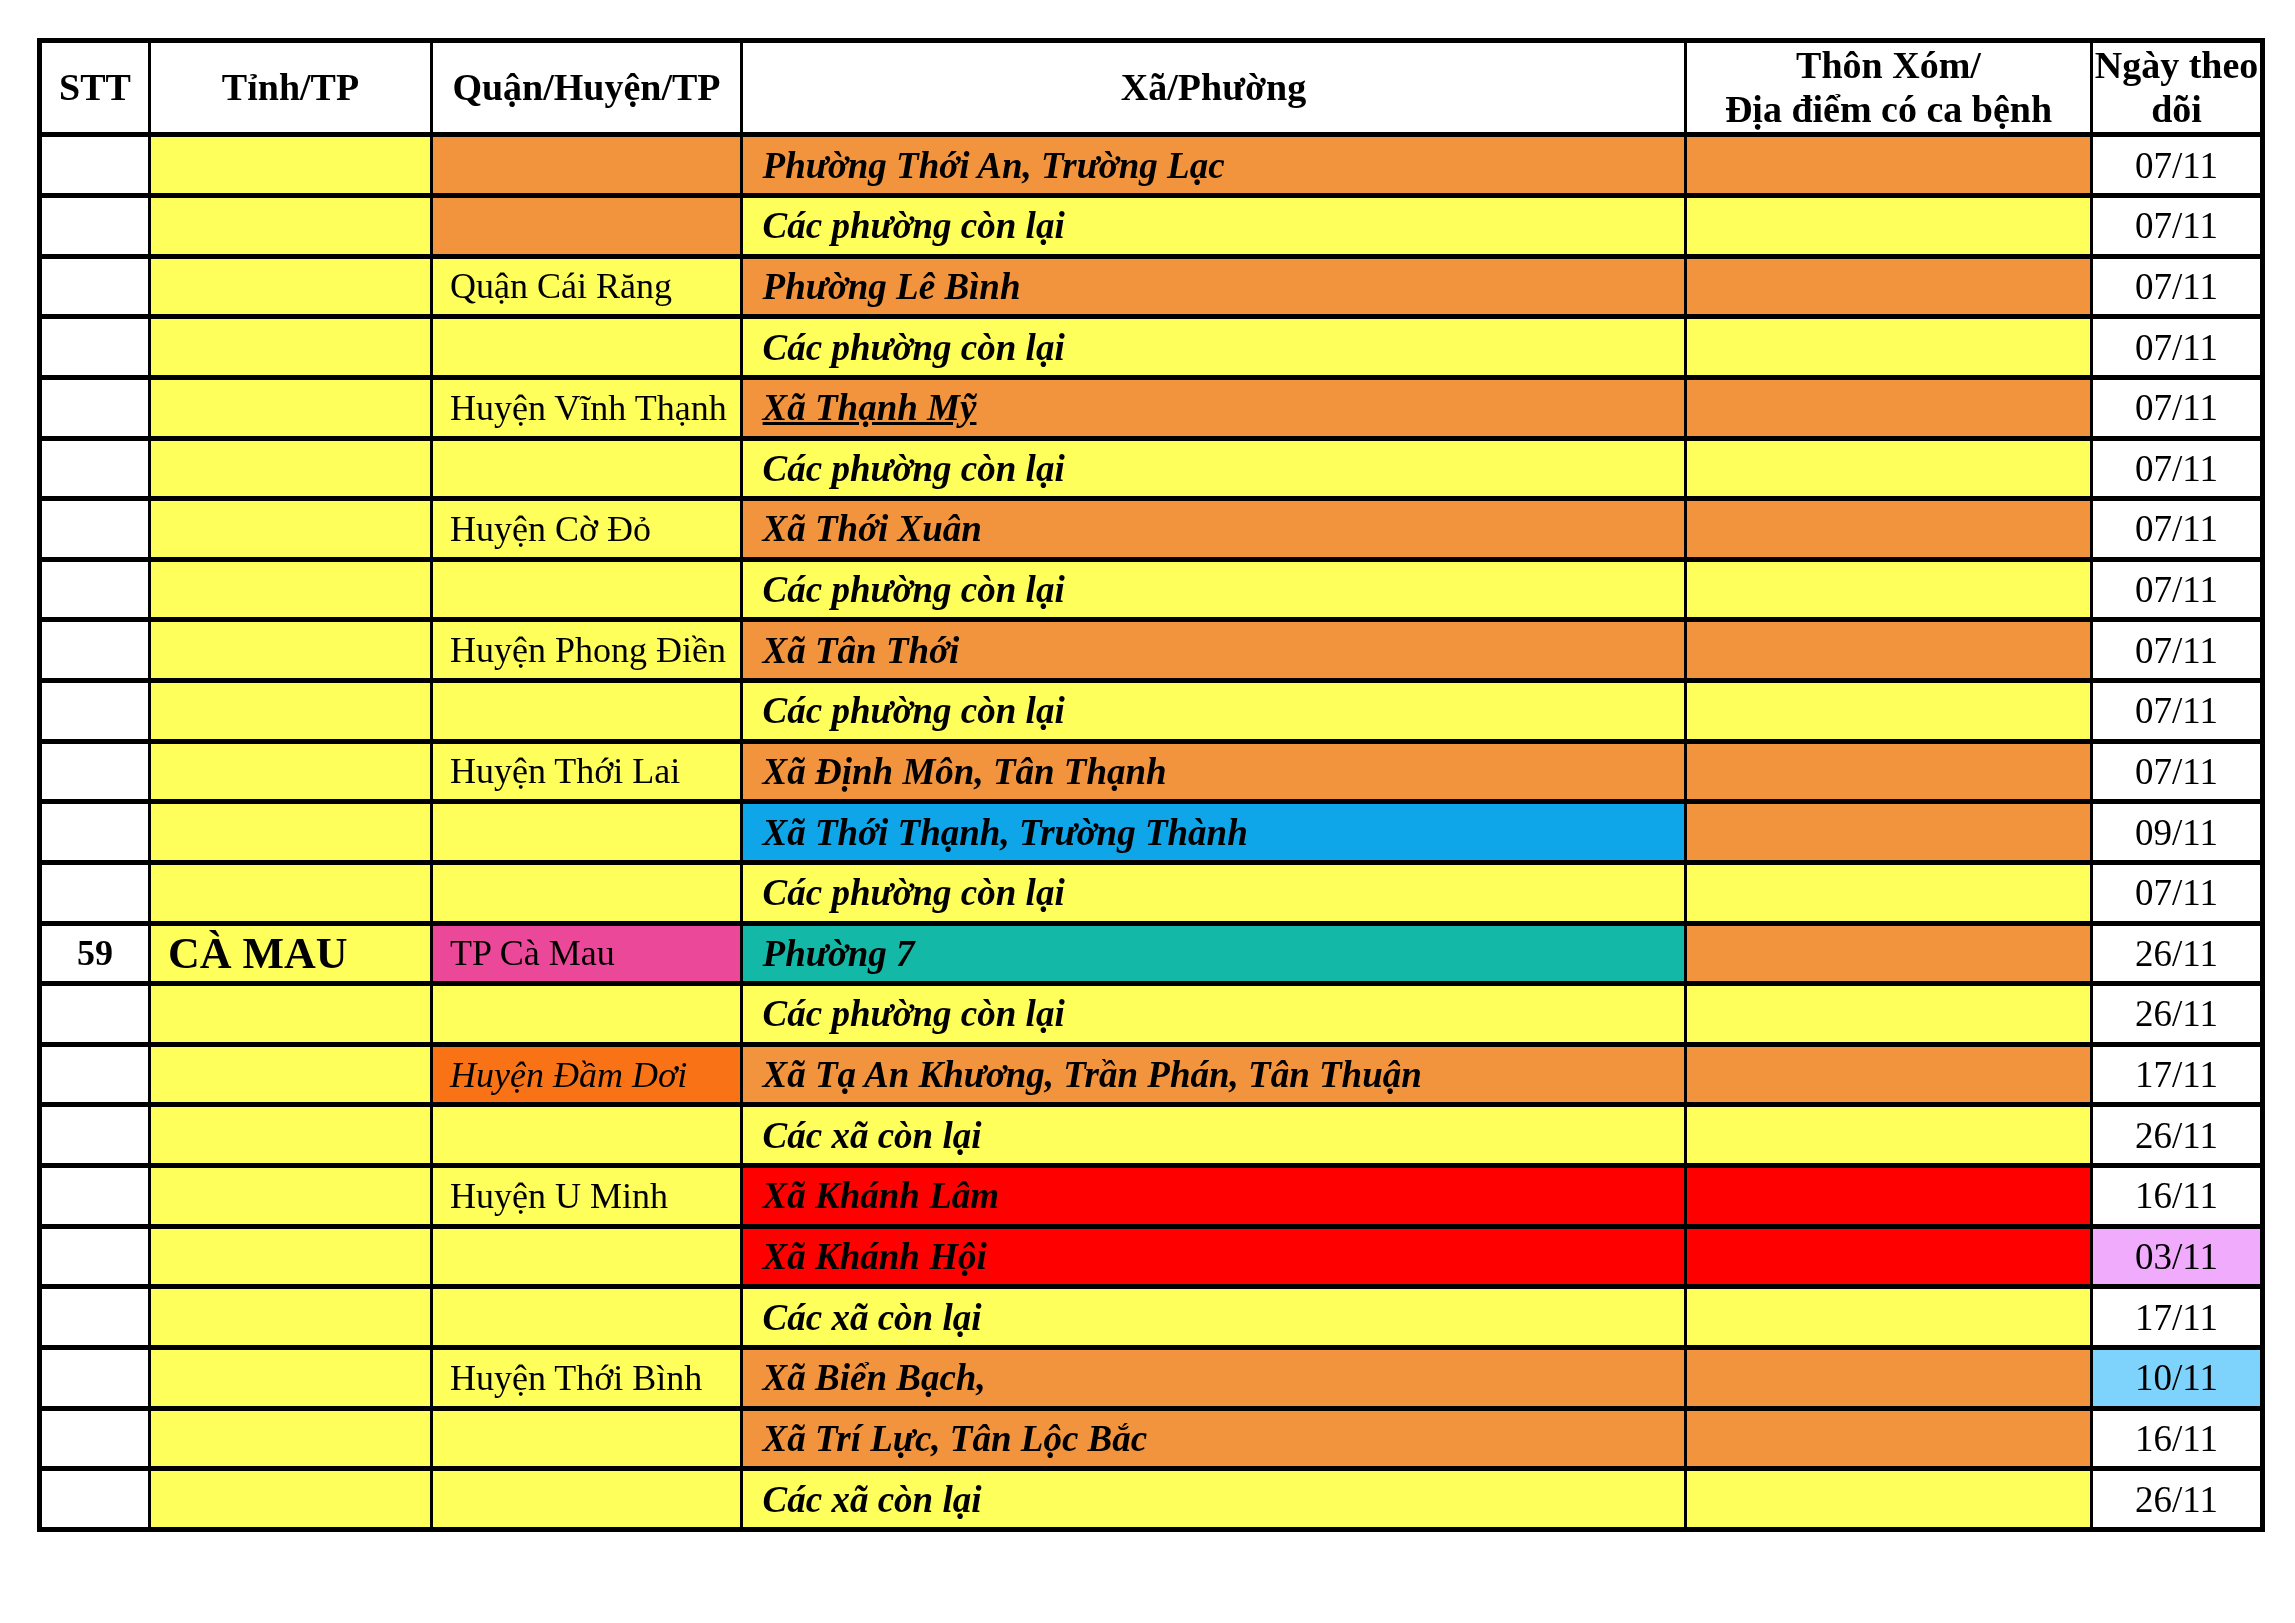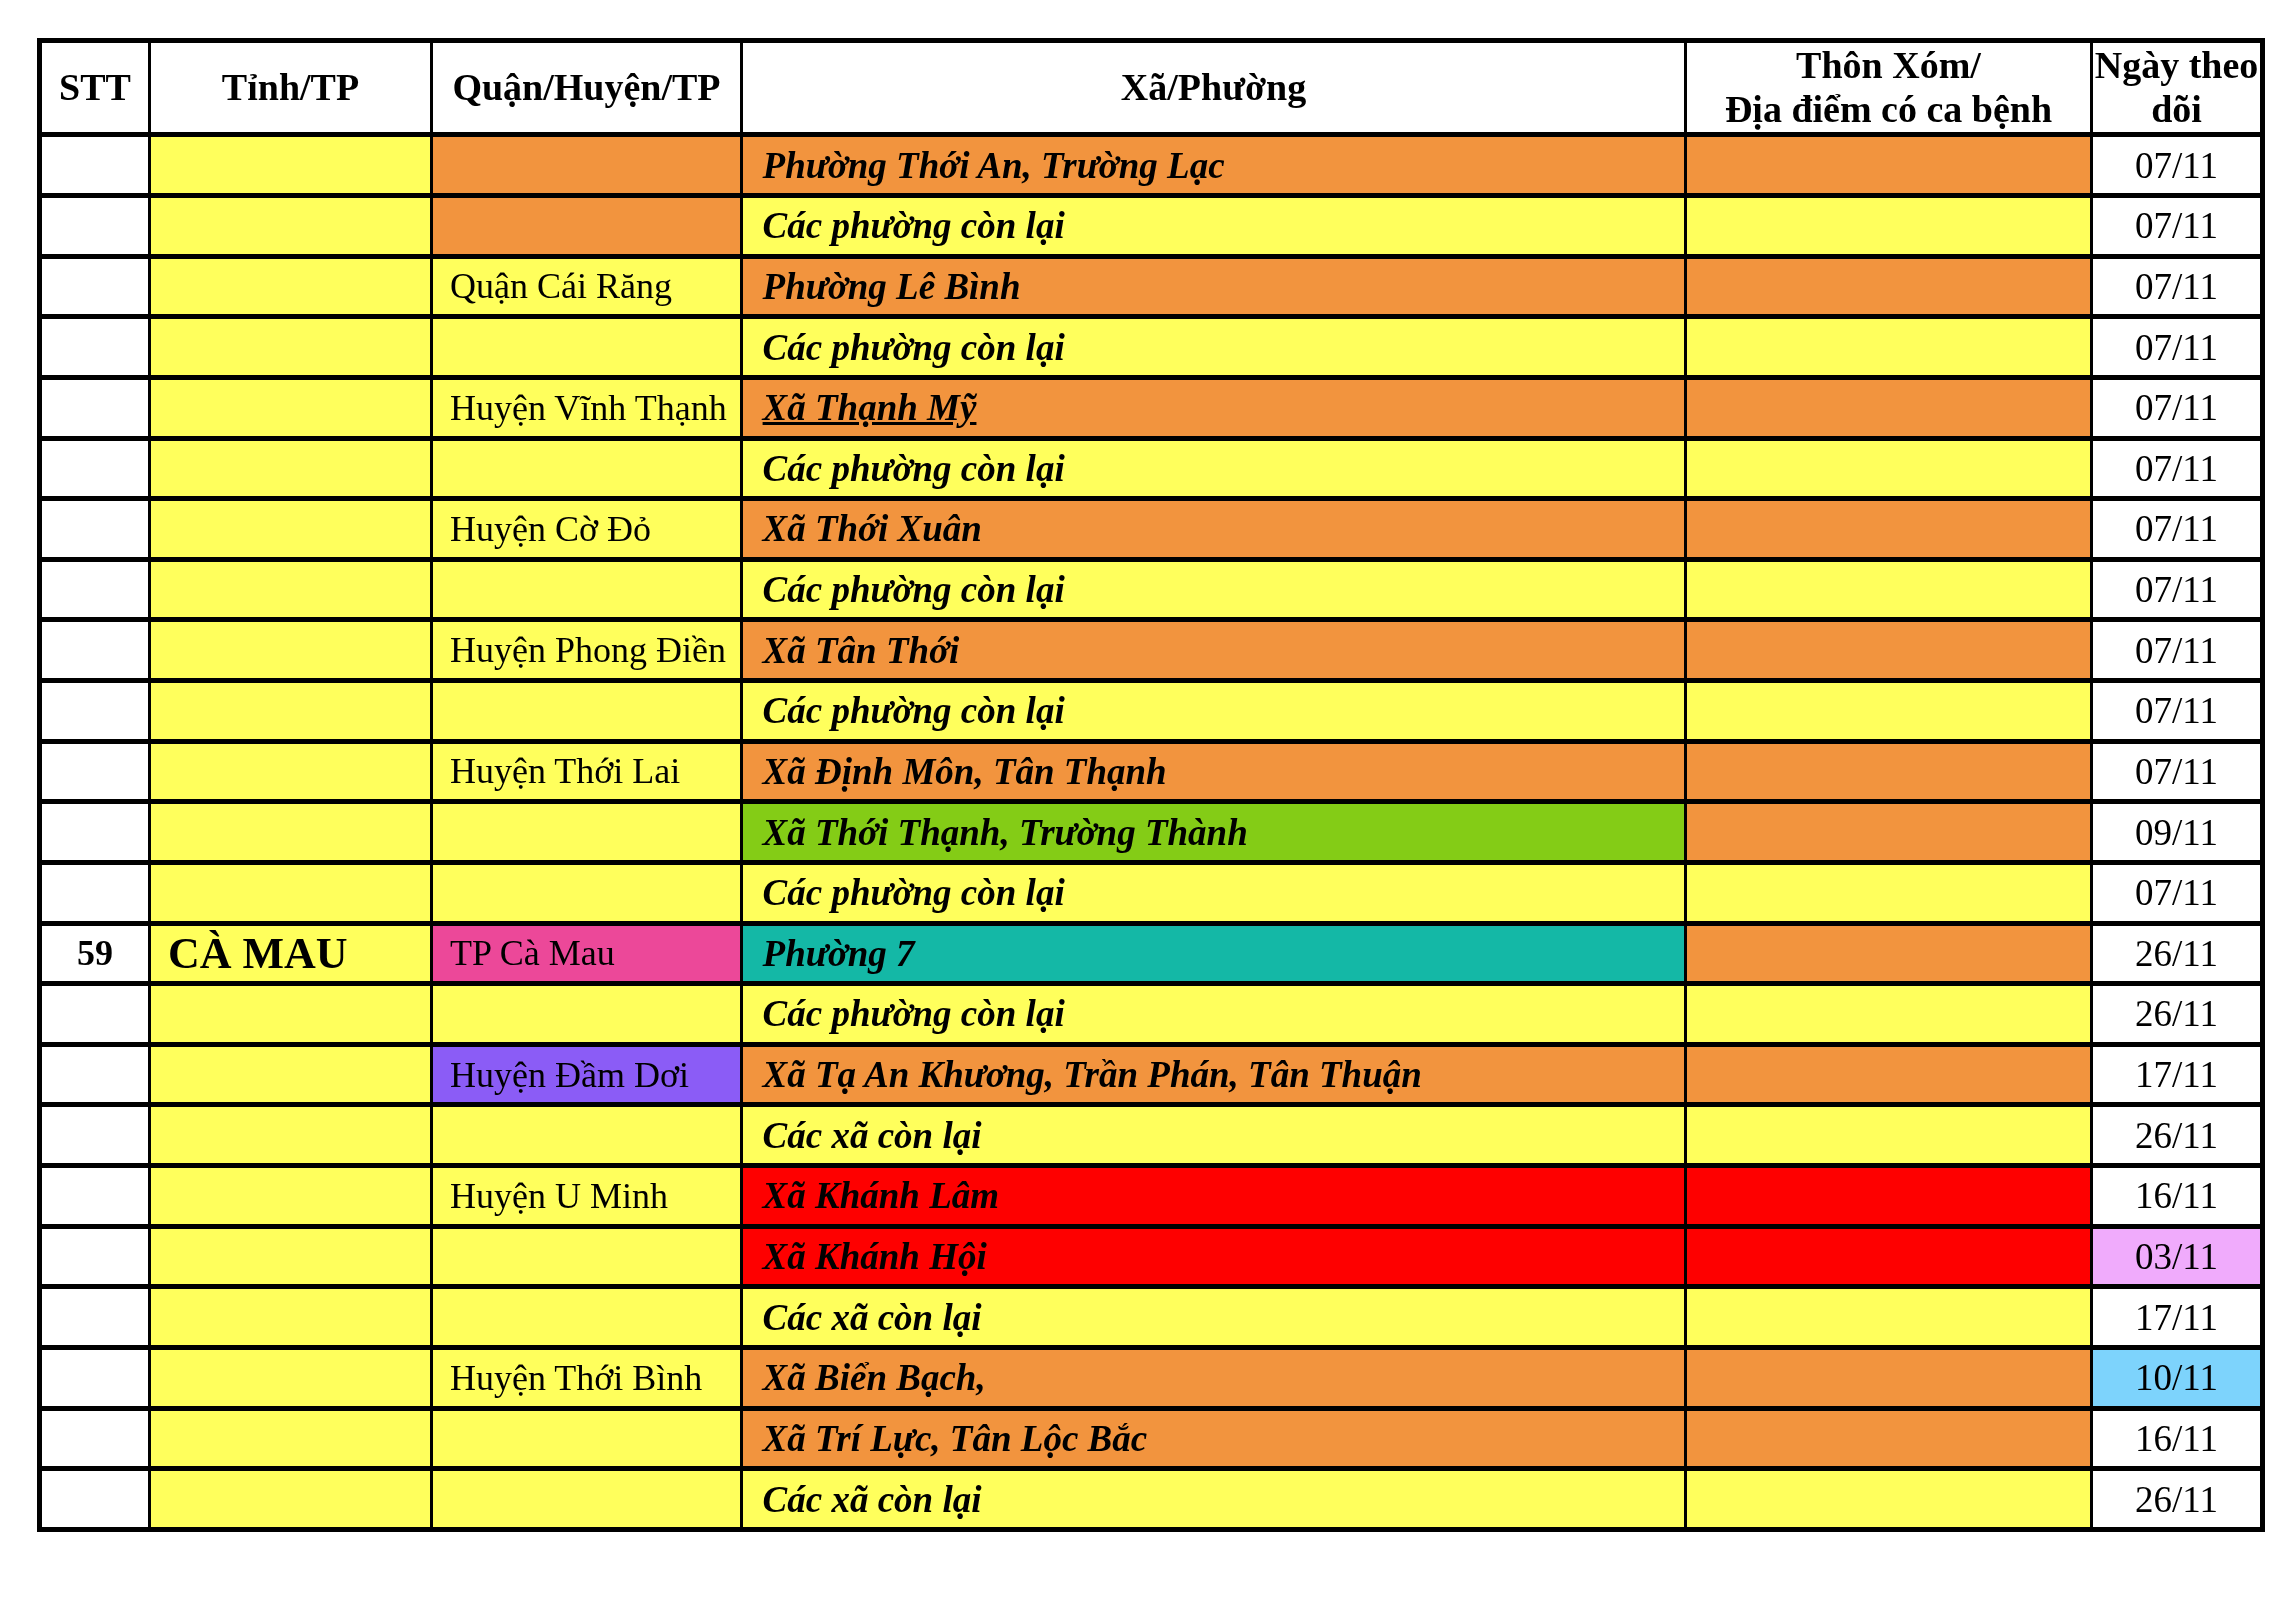--- a/index.html
+++ b/index.html
@@ -187,21 +187,21 @@
           <td class="cell-tinh" style="background: rgb(255, 255, 92);"></td>
           <td class="cell-quan" style="background: rgb(255, 255, 92);">Huyện Thới Lai</td>
           <td class="cell-xa" style="background: rgb(242, 148, 62);">Xã Định Môn, Tân Thạnh</td>
           <td class="cell-thon" style="background: rgb(242, 148, 62);"></td>
           <td class="cell-ngay" style="background: rgb(255, 255, 255);">07/11</td>
         </tr>
         <tr>
           <td class="cell-stt" style="background: rgb(255, 255, 255);"></td>
           <td class="cell-tinh" style="background: rgb(255, 255, 92);"></td>
           <td class="cell-quan" style="background: rgb(255, 255, 92);"></td>
-          <td class="cell-xa" style="background: #84cc16;">Xã Thới Thạnh, Trường Thành</td>
+          <td class="cell-xa" style="background: #0ea5e9;">Xã Thới Thạnh, Trường Thành</td>
           <td class="cell-thon" style="background: rgb(242, 148, 62);"></td>
           <td class="cell-ngay" style="background: rgb(255, 255, 255);">09/11</td>
         </tr>
         <tr>
           <td class="cell-stt" style="background: rgb(255, 255, 255);"></td>
           <td class="cell-tinh" style="background: rgb(255, 255, 92);"></td>
           <td class="cell-quan" style="background: rgb(255, 255, 92);"></td>
           <td class="cell-xa" style="background: rgb(255, 255, 92);">Các phường còn lại</td>
           <td class="cell-thon" style="background: rgb(255, 255, 92);"></td>
           <td class="cell-ngay" style="background: rgb(255, 255, 255);">07/11</td>
@@ -218,21 +218,21 @@
           <td class="cell-stt" style="background: rgb(255, 255, 255);"></td>
           <td class="cell-tinh" style="background: rgb(255, 255, 92);"></td>
           <td class="cell-quan" style="background: rgb(255, 255, 92);"></td>
           <td class="cell-xa" style="background: rgb(255, 255, 92);">Các phường còn lại</td>
           <td class="cell-thon" style="background: rgb(255, 255, 92);"></td>
           <td class="cell-ngay" style="background: rgb(255, 255, 255);">26/11</td>
         </tr>
         <tr>
           <td class="cell-stt" style="background: rgb(255, 255, 255);"></td>
           <td class="cell-tinh" style="background: rgb(255, 255, 92);"></td>
-          <td class="cell-quan" style="background: #8b5cf6;">Huyện Đầm Dơi</td>
+          <td class="cell-quan" style="background: #f97316; font-style: italic;">Huyện Đầm Dơi</td>
           <td class="cell-xa" style="background: rgb(242, 148, 62);">Xã Tạ An Khương, Trần Phán, Tân Thuận</td>
           <td class="cell-thon" style="background: rgb(242, 148, 62);"></td>
           <td class="cell-ngay" style="background: rgb(255, 255, 255);">17/11</td>
         </tr>
         <tr>
           <td class="cell-stt" style="background: rgb(255, 255, 255);"></td>
           <td class="cell-tinh" style="background: rgb(255, 255, 92);"></td>
           <td class="cell-quan" style="background: rgb(255, 255, 92);"></td>
           <td class="cell-xa" style="background: rgb(255, 255, 92);">Các xã còn lại</td>
           <td class="cell-thon" style="background: rgb(255, 255, 92);"></td>

